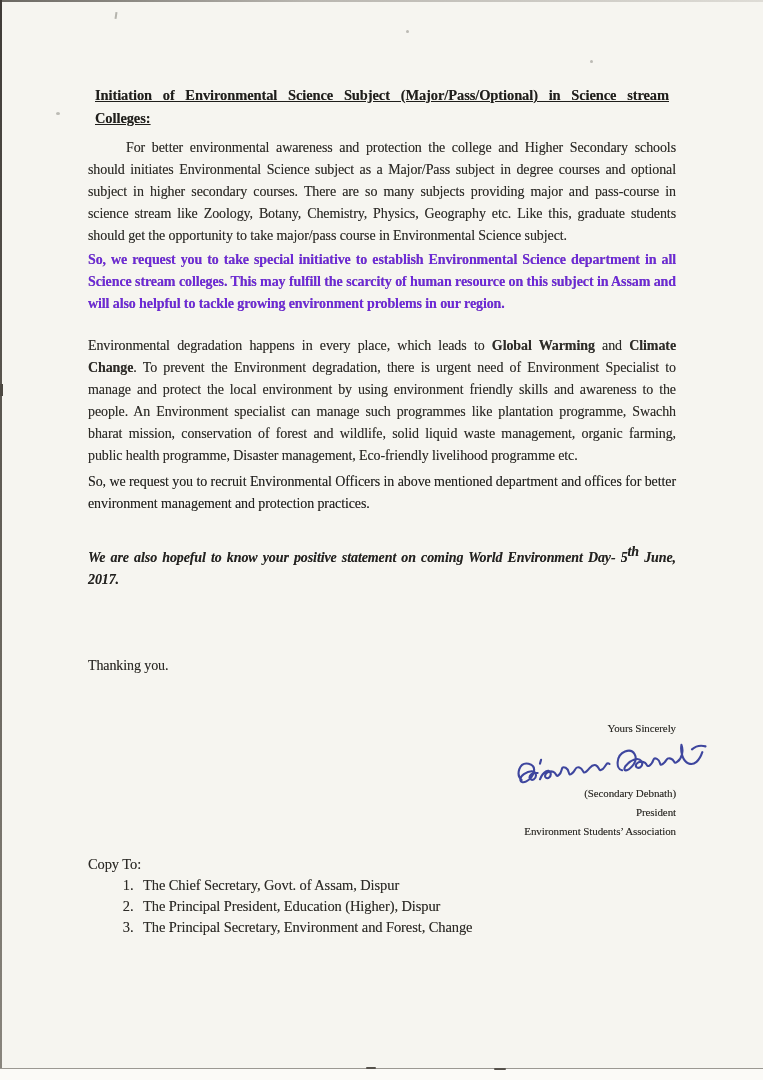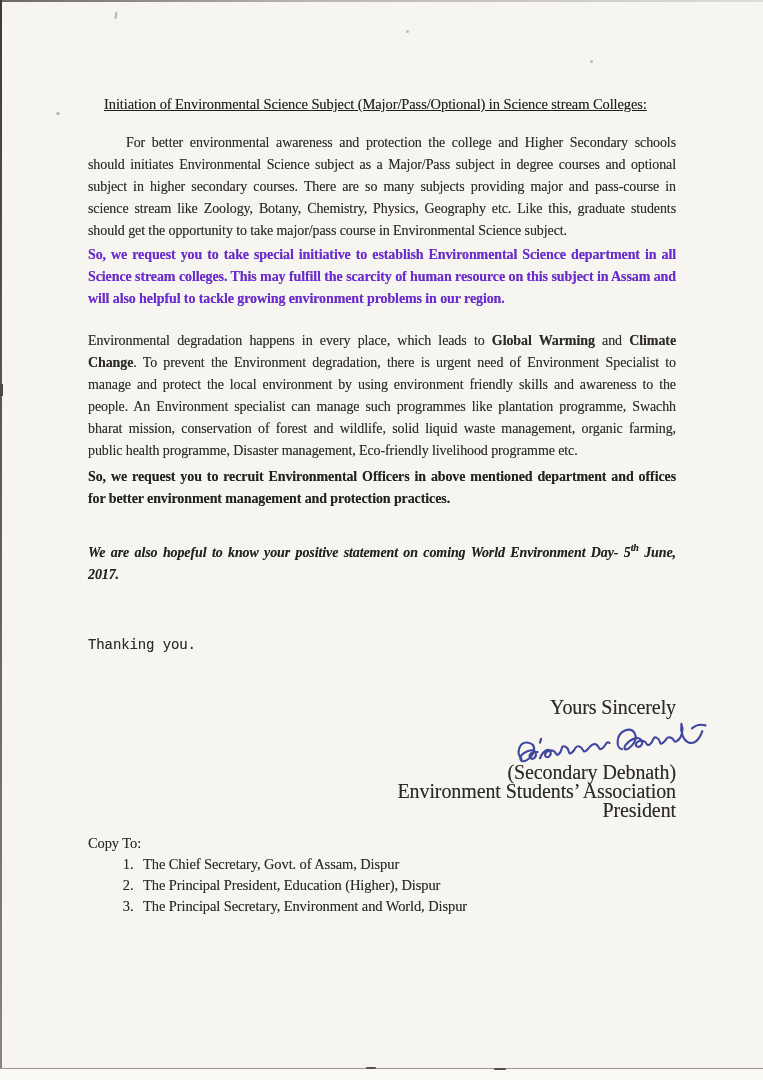--- a/index.html
+++ b/index.html
@@ -26,35 +26,35 @@
   .notch{position:absolute;left:0;width:3px;height:12px;background:#4d4942;}
 
   .content{
     position:absolute;left:88px;top:77px;width:588px;
     text-align:justify;
     font-size:14px;line-height:22px;
     letter-spacing:-0.1px;
     text-shadow:0 0 0.5px rgba(45,42,38,0.45);
   }
   .heading{
-    font-weight:normal;font-size:14.5px;line-height:23px;
-    text-decoration:underline;color:#1f1e1b;margin:16px;
+    font-weight:bold;font-size:14.5px;line-height:23px;
+    text-decoration:underline;color:#1f1e1b;margin:7px;
   }
   .heading.second{margin-top:6px;}
   p{margin:0;}
   .p-body{margin-top:3px;}
   .p-indent{text-indent:38px;}
   .p-bold{font-weight:bold;color:#6d28d9;margin-top:2px;}
   .p-after-heading{margin-top:20px;}
-  .p-bold2{font-weight:bold;color:#232220;margin-top:4px;}
+  .p-bold2{font-weight:normal;color:#232220;margin-top:4px;}
   .p-italic{font-weight:bold;font-style:italic;margin-top:32px;color:#232220;}
-  .p-thanks{margin-top:48px;font-family:Liberation Mono, monospace;}
-  sup{font-size:10px;line-height:0;}
+  .p-thanks{margin-top:64px;}
+  sup{font-size:14px;line-height:0;}
 
-  .closing{margin-top:42px;text-align:right;line-height:19px;font-size:20px;}
+  .closing{margin-top:42px;text-align:right;line-height:19px;font-size:11px;}
   .sig-wrap{height:44px;margin:1px -44px 1px 0;text-align:right;}
   .sig-wrap svg{transform:rotate(-5deg);}
   .closing .line{display:block;}
 
   .copyblock{margin-top:13px;text-align:left;font-size:14.5px;line-height:21px;}
   .copyblock ol{margin:0;padding:0 0 0 49px;}
   .copyblock li{padding-left:6px;}
 </style>
 </head>
 <body>
@@ -97,27 +97,27 @@
           <g stroke="#3e469e" fill="none" stroke-width="2.3" stroke-linecap="round" stroke-linejoin="round">
             <path d="M8 36 C 2 30, 7 16, 17 19 C 27 22, 22 34, 13 38 C 6 41, 4 34, 11 30 C 18 26, 24 27, 24 32 C 24 36, 19 39, 17 35 C 16 32, 21 28, 26 30"></path>
             <path d="M31 16 l -1.5 4"></path>
             <path d="M28 37 C 32 29, 39 26, 40 31 C 41 35, 36 39, 34 35 C 33 32, 38 28, 43 30 C 47 32, 45 37, 49 34 C 54 31, 51 24, 57 27 C 62 30, 58 37, 63 34 C 68 31, 67 26, 72 28 C 77 30, 74 36, 79 33 C 84 30, 85 25, 90 27 C 94 29, 92 35, 97 32 C 101 29, 102 24, 105 27"></path>
             <path d="M118 35 C 111 33, 113 18, 123 15 C 133 12, 138 23, 130 31 C 124 37, 118 37, 122 31 C 129 24, 137 22, 140 27 C 142 31, 138 36, 134 33 C 132 30, 137 26, 142 28 C 147 30, 144 35, 149 32 C 154 29, 152 23, 157 26 C 162 29, 158 35, 163 32 C 168 29, 167 25, 172 27 C 177 29, 174 34, 179 31 C 184 28, 187 20, 185 13 C 183 21, 185 31, 191 34 C 197 37, 203 32, 207 23"></path>
             <path d="M196 19 C 200 16, 206 15, 211 17"></path>
           </g>
         </svg>
       </div>
       <span class="line">(Secondary Debnath)</span>
+      <span class="line">President</span>
       <span class="line">Environment Students’ Association</span>
-      <span class="line">President</span>
     </div>
 
     <div class="copyblock">
       <span>Copy To:</span>
       <ol>
         <li>The Chief Secretary, Govt. of Assam, Dispur</li>
         <li>The Principal President, Education (Higher), Dispur</li>
-        <li>The Principal Secretary, Environment and World, Dispur</li>
+        <li>The Principal Secretary, Environment and Forest, Change</li>
       </ol>
     </div>
 
   </div>
 </div>
 
 </body></html>

